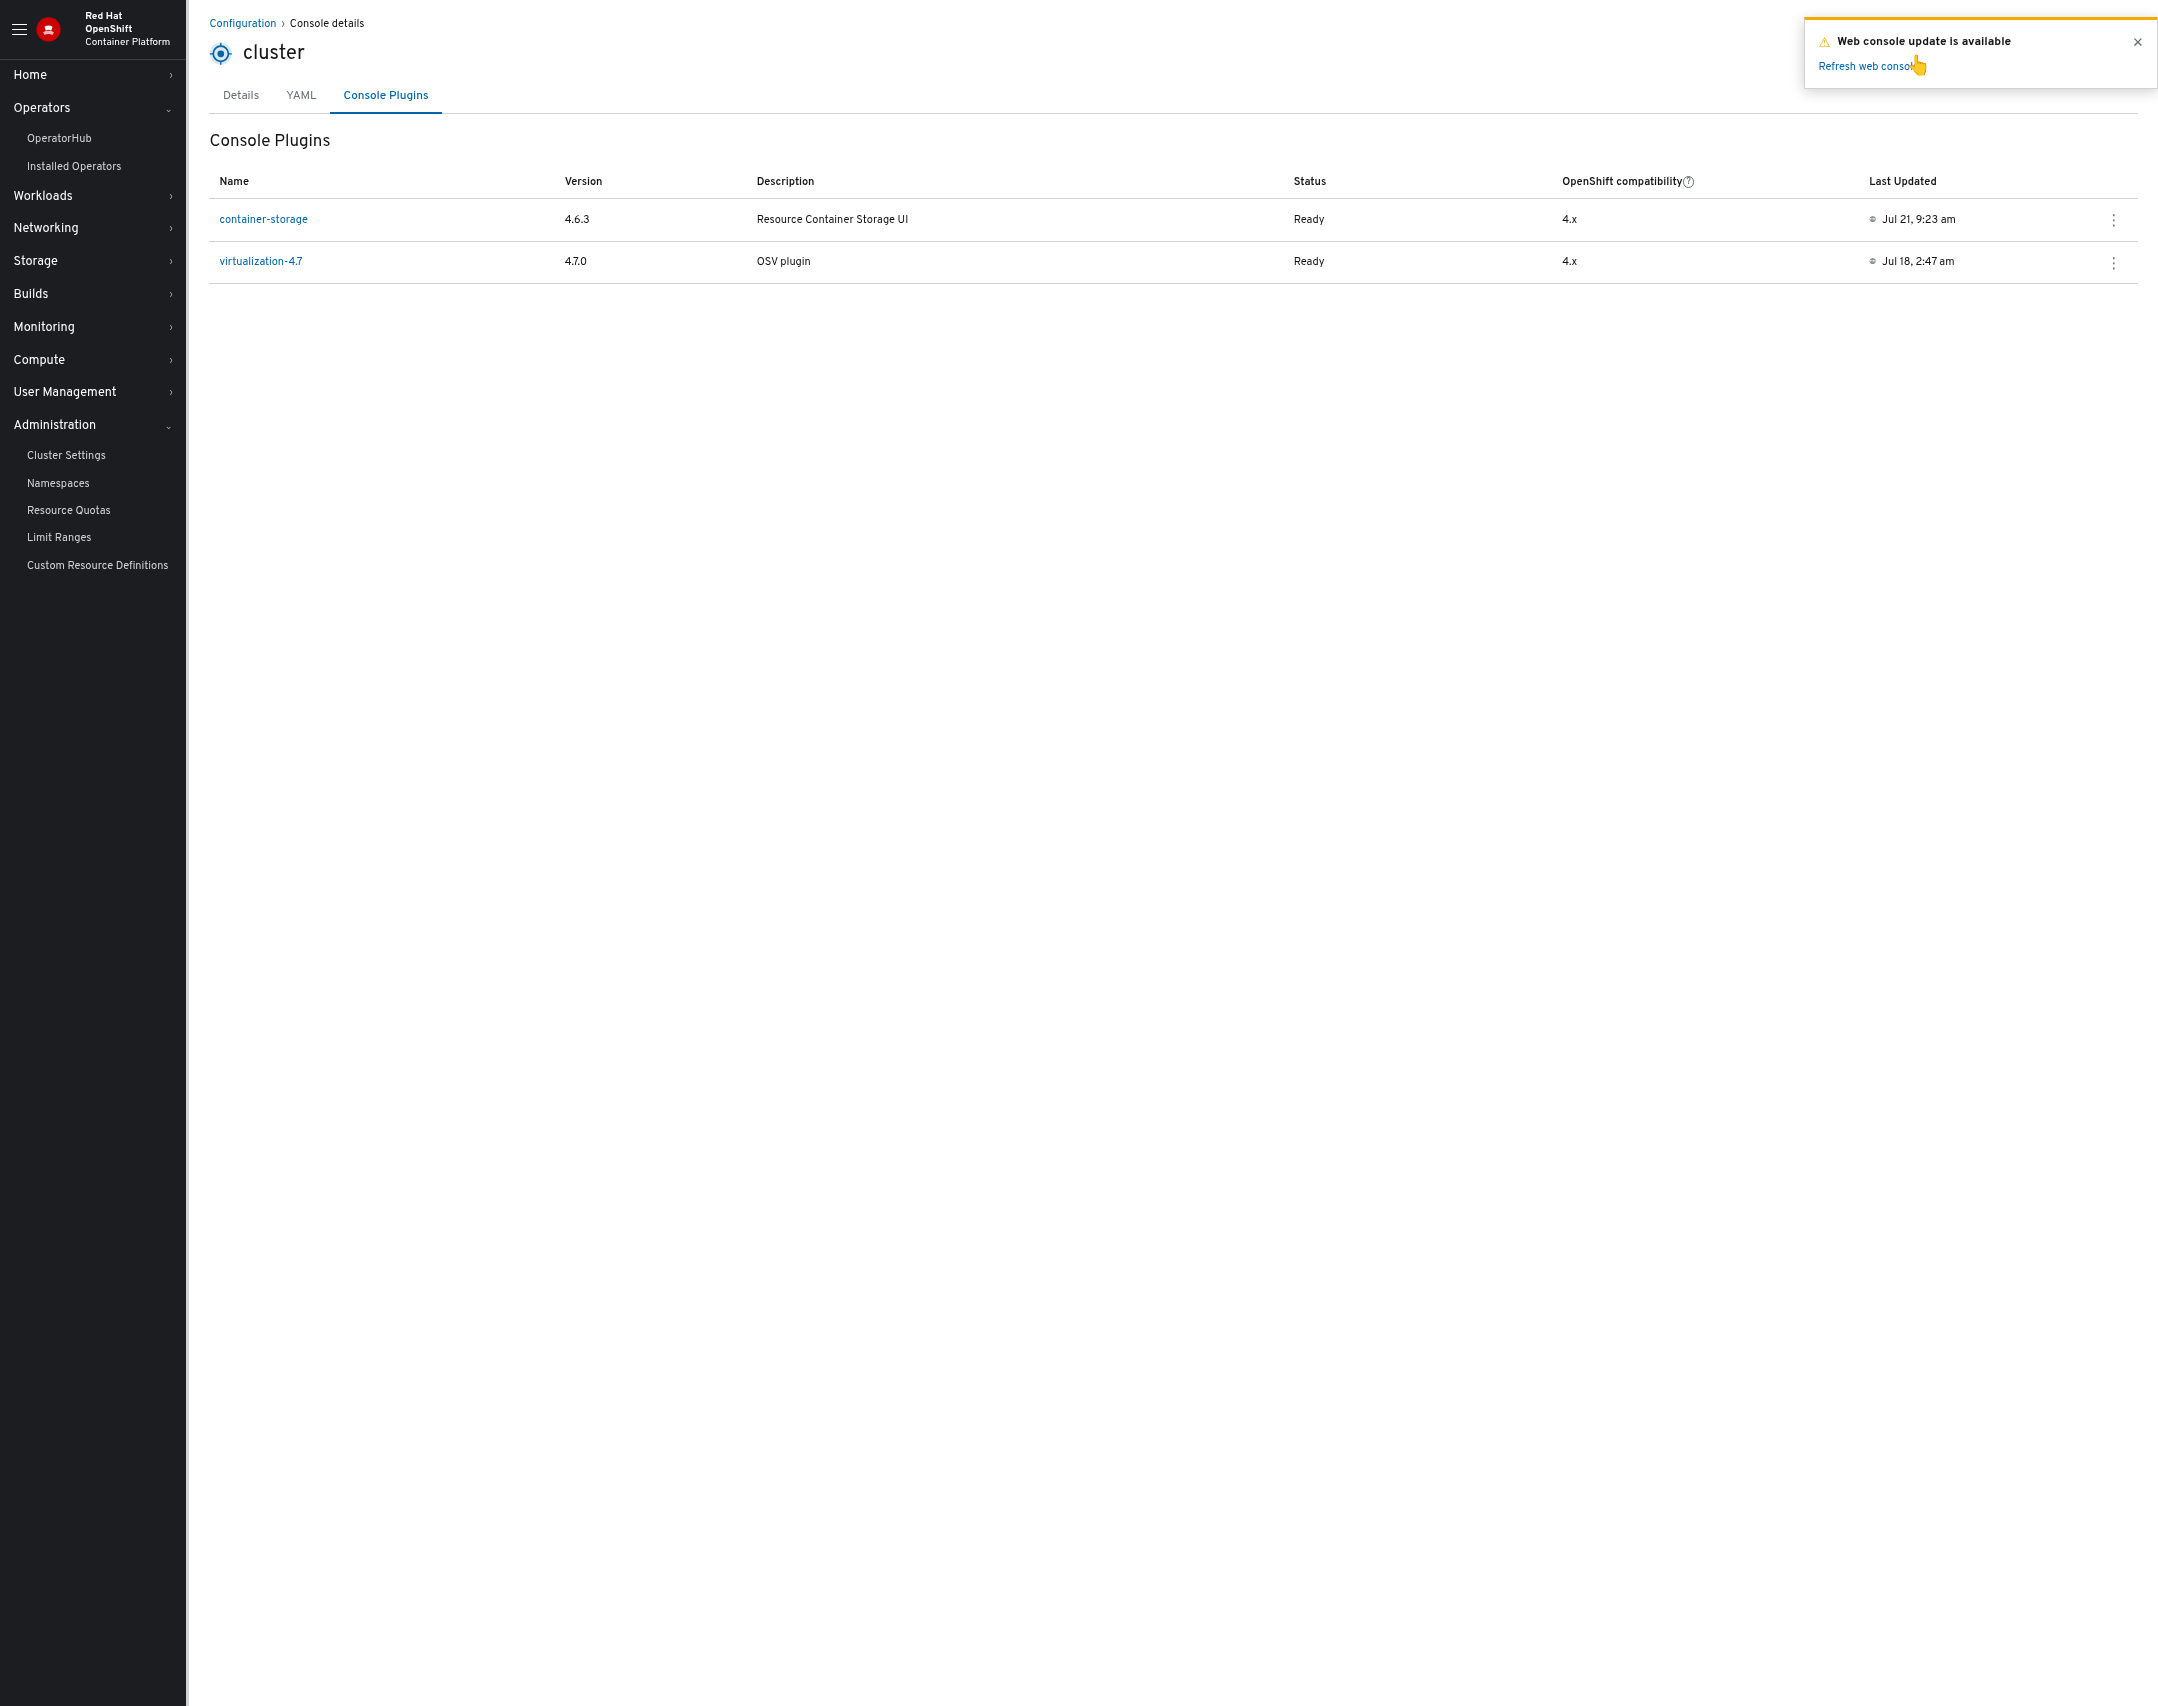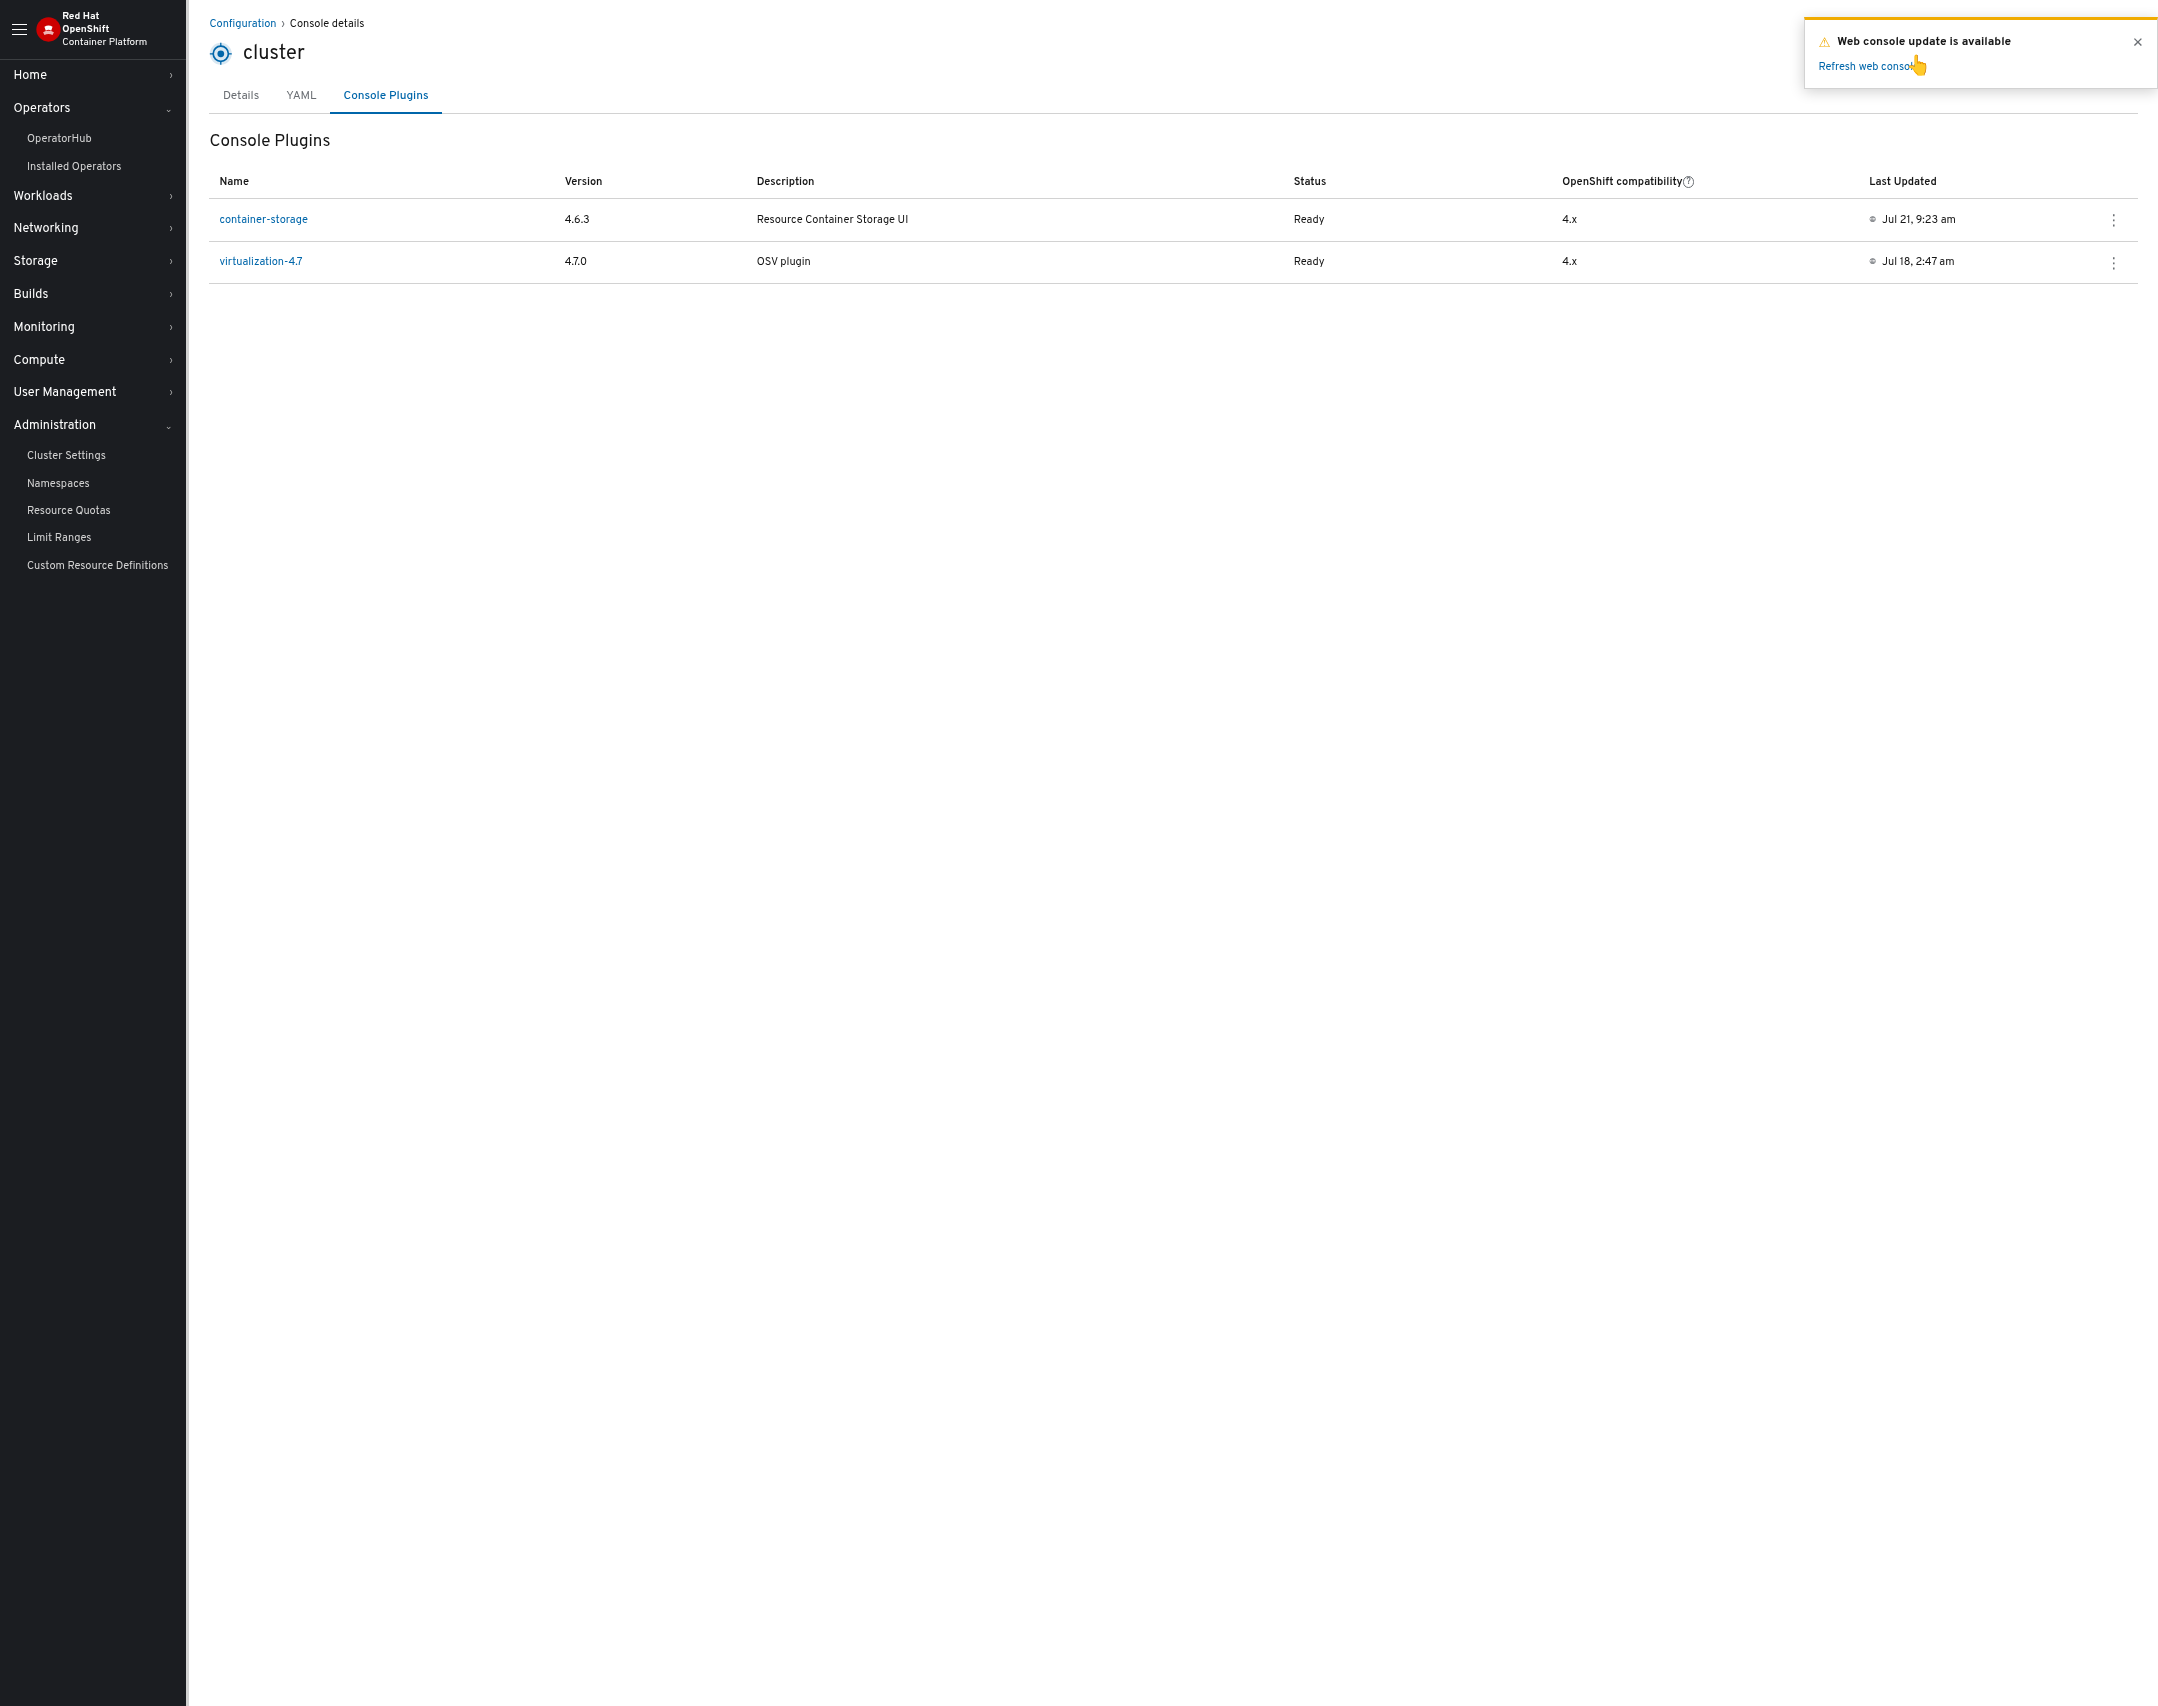--- a/index.html
+++ b/index.html
@@ -31,21 +31,21 @@
     }
     .hamburger-icon span {
       display: block;
       width: 15px;
       height: 1.7px;
       background: #fff;
     }
     .brand-logo {
       display: flex;
       align-items: center;
-      gap: 0;
+      gap: 23px;
     }
     .redhat-logo {
       width: 27px;
       height: 27px;
     }
     .brand-text {
       font-size: 10px;
       line-height: 1.3;
       color: #fff;
     }

